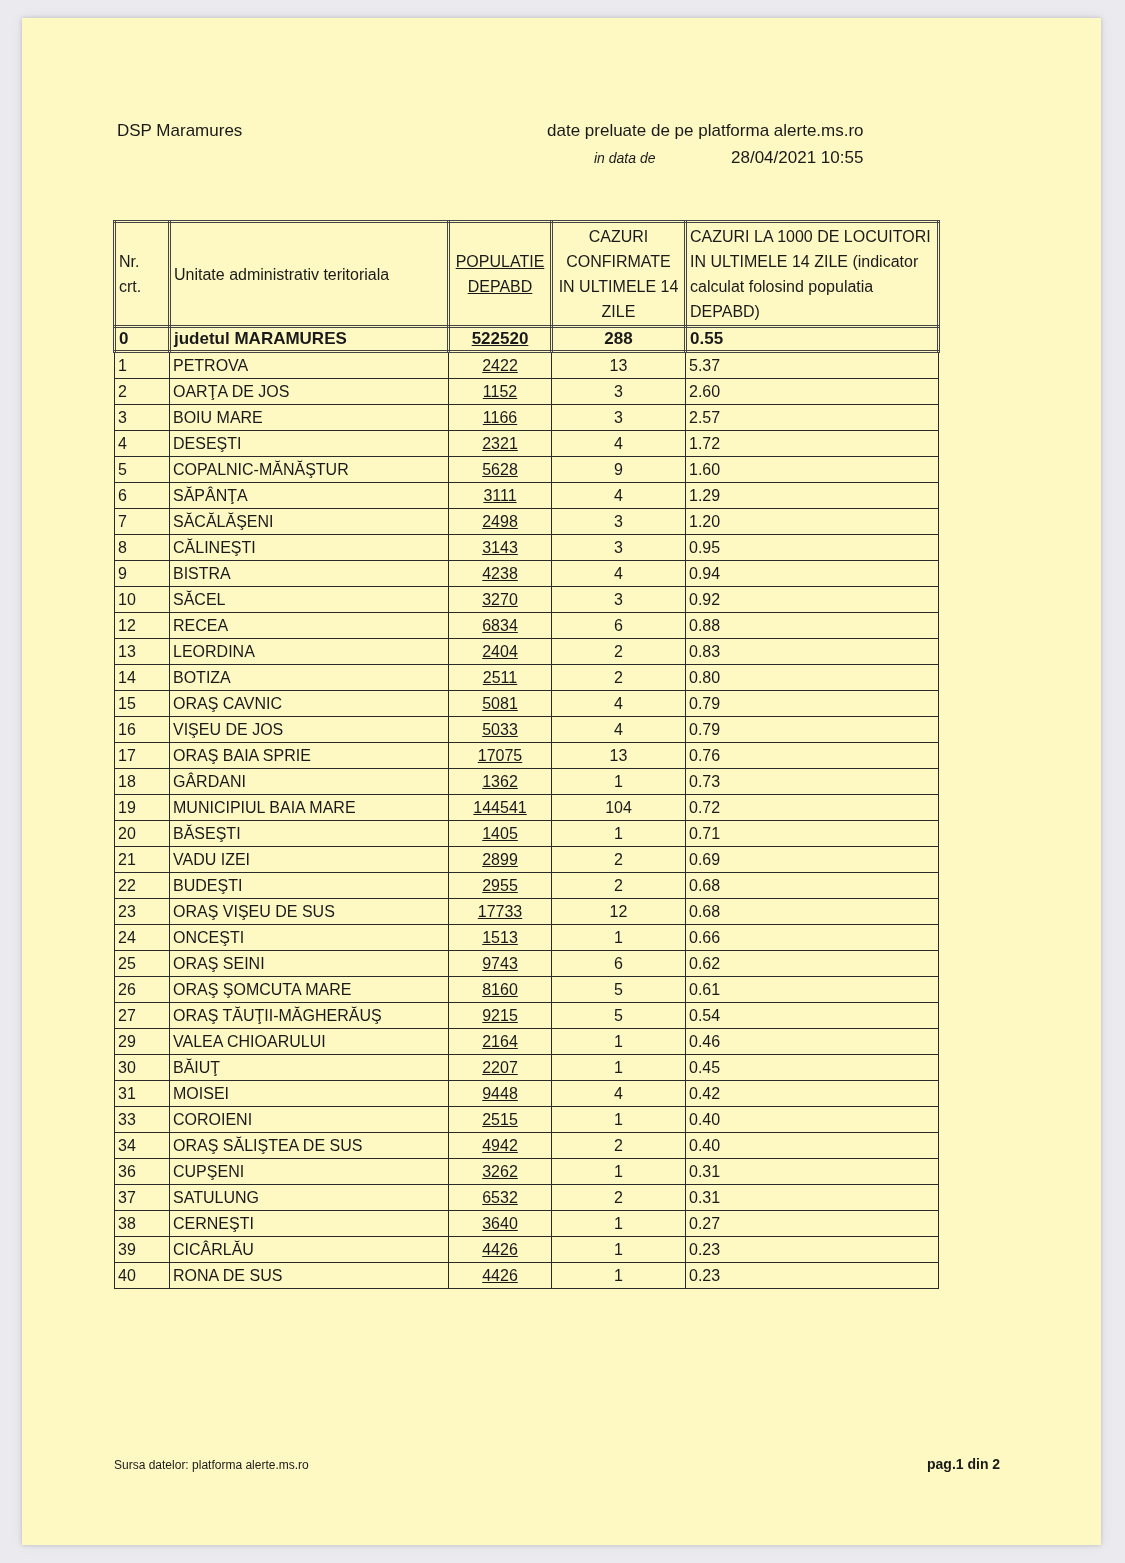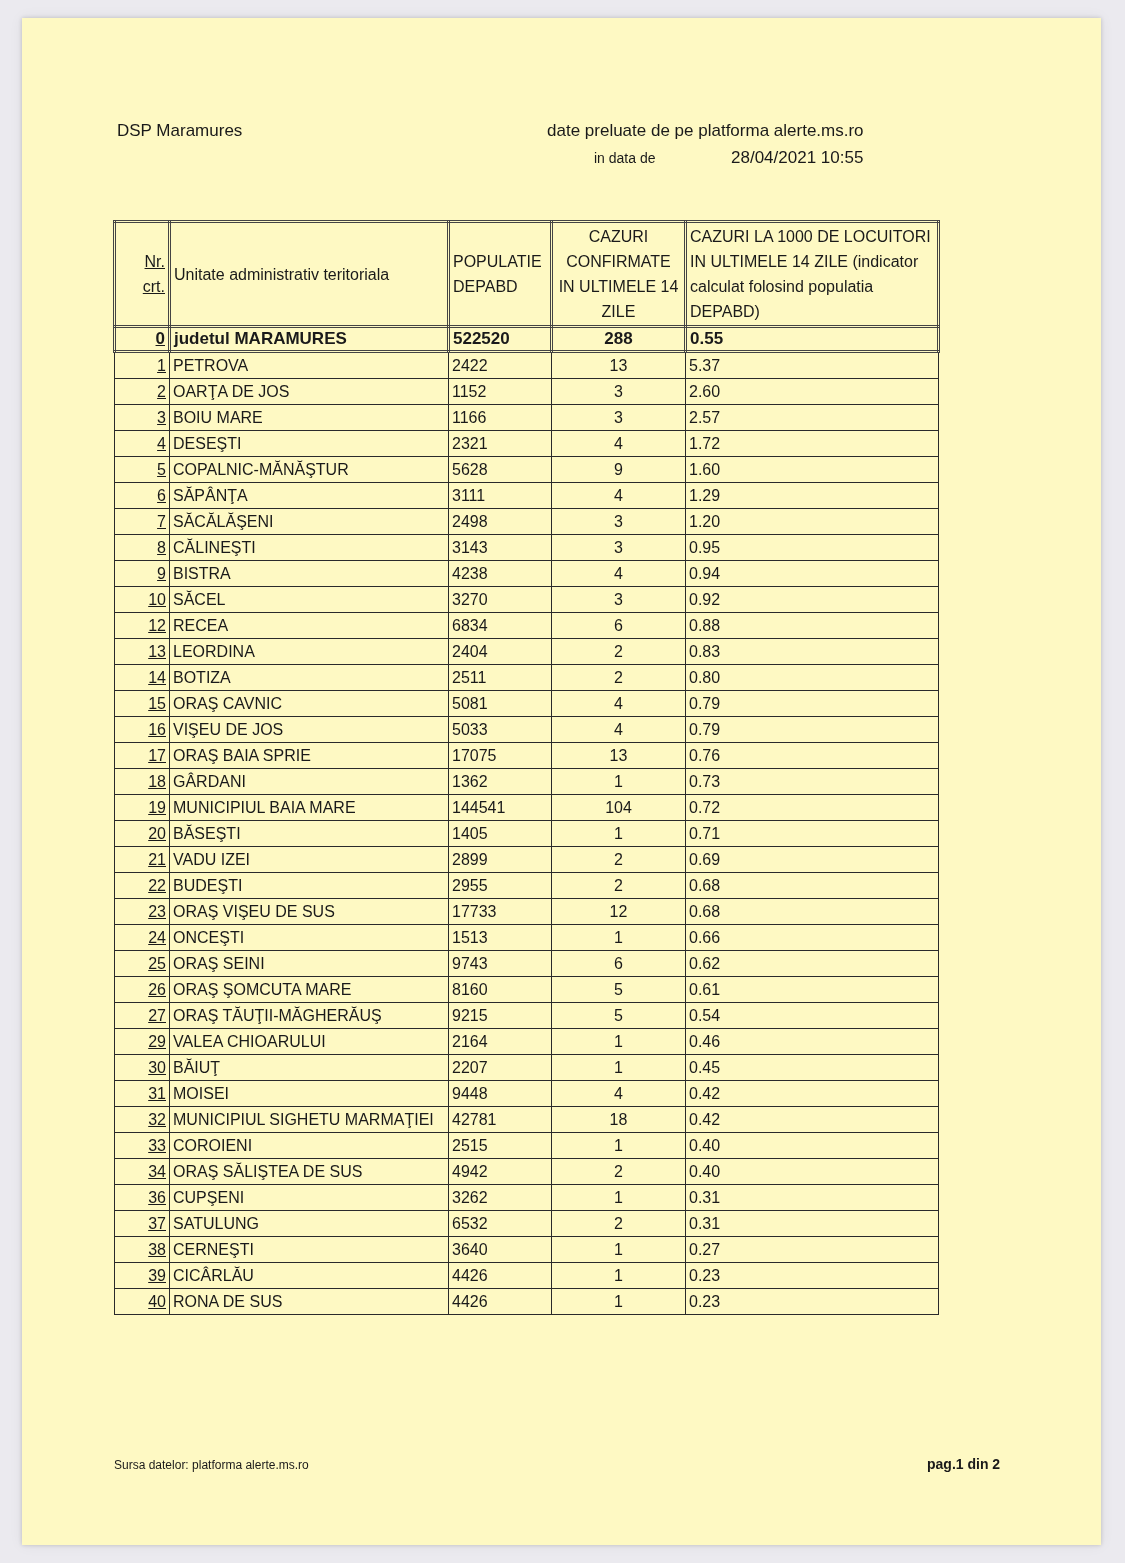--- a/index.html
+++ b/index.html
@@ -22,20 +22,21 @@
     position: absolute; left: 95px; top: 103px;
     font-size: 17px;
   }
   .hdr-right {
     position: absolute; left: 525px; top: 103px;
     font-size: 17px;
   }
   .hdr-date-label {
     position: absolute; left: 572px; top: 132px;
     font-size: 14px;
+    font-style: italic;
   }
   .hdr-date-value {
     position: absolute; left: 709px; top: 130px;
     font-size: 17px;
   }
   table.grid {
     position: absolute;
     left: 91px; top: 202px;
     border-collapse: collapse;
     table-layout: fixed;
@@ -43,23 +44,23 @@
   }
   table.grid td, table.grid th {
     border: 1px solid #333;
     padding: 0 3px;
     height: 25px;
     line-height: 22px;
     white-space: nowrap;
     overflow: hidden;
     font-weight: normal;
   }
-  .col-nr { width: 46px; text-align: right; text-decoration: underline; }
+  .col-nr { width: 46px; text-align: left; }
   .col-name { width: 270px; text-align: left; }
-  .col-pop { width: 94px; text-align: left; }
+  .col-pop { width: 94px; text-align: center; text-decoration: underline; }
   .col-cases { width: 125px; text-align: center; }
   .col-rate { width: 244px; text-align: left; }
   thead th {
     height: 102px !important;
     border: 3px double #444 !important;
     line-height: 25px !important;
     white-space: normal !important;
     vertical-align: middle;
     font-size: 16px;
   }
@@ -307,27 +308,20 @@
           <td class="col-rate">0.45</td>
         </tr>
         <tr>
           <td class="col-nr">31</td>
           <td class="col-name">MOISEI</td>
           <td class="col-pop">9448</td>
           <td class="col-cases">4</td>
           <td class="col-rate">0.42</td>
         </tr>
         <tr>
-          <td class="col-nr">32</td>
-          <td class="col-name">MUNICIPIUL SIGHETU MARMAŢIEI</td>
-          <td class="col-pop">42781</td>
-          <td class="col-cases">18</td>
-          <td class="col-rate">0.42</td>
-        </tr>
-        <tr>
           <td class="col-nr">33</td>
           <td class="col-name">COROIENI</td>
           <td class="col-pop">2515</td>
           <td class="col-cases">1</td>
           <td class="col-rate">0.40</td>
         </tr>
         <tr>
           <td class="col-nr">34</td>
           <td class="col-name">ORAŞ SĂLIŞTEA DE SUS</td>
           <td class="col-pop">4942</td>

